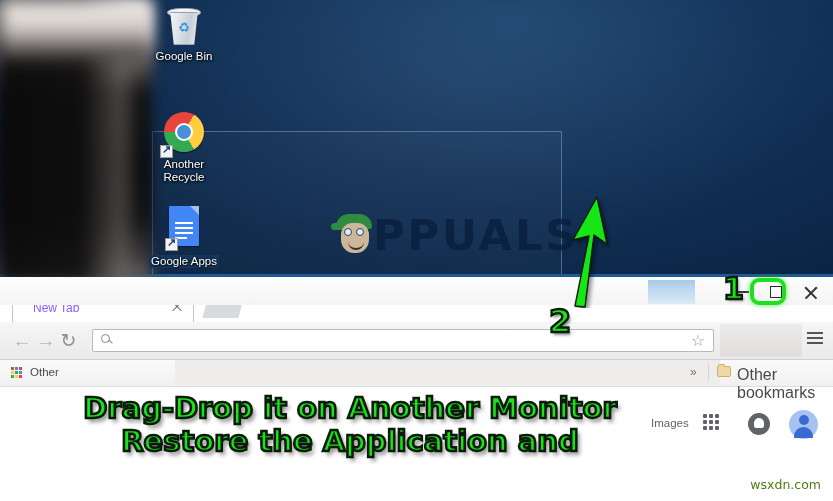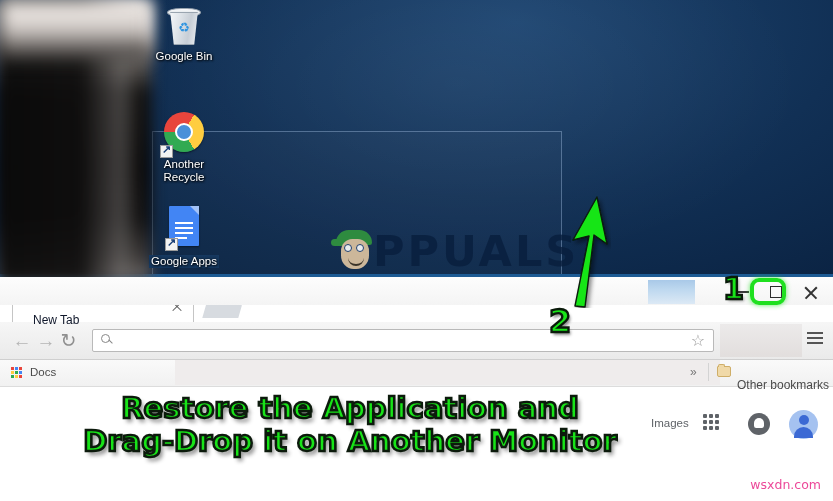--- a/index.html
+++ b/index.html
@@ -59,21 +59,21 @@
   .docs{position:absolute;left:50%;top:1px;transform:translateX(-50%);width:30px;height:40px;
     background:#4285f4;border-radius:1px;box-shadow:0 1px 2px rgba(0,0,0,.45);}
   .docs:before{content:"";position:absolute;right:0;top:0;border-width:0 9px 9px 0;border-style:solid;
     border-color:transparent #a3c3f7 transparent transparent;}
   .docs .ln{position:absolute;left:6px;height:2px;background:#fff;width:18px;}
 
   .shortcut{position:absolute;left:2px;bottom:2px;width:13px;height:13px;background:#f3f3f3;border:1px solid #9b9b9b;box-sizing:border-box;}
   .shortcut:after{content:"\2197";position:absolute;left:1px;top:-3px;font-size:11px;color:#1a3f77;font-weight:bold;}
 
   
-  .wmark{position:absolute;left:333px;top:226px;display:flex;align-items:center;}
+  .wmark{position:absolute;left:333px;top:210px;display:flex;align-items:center;}
   .wmark .wtxt{font-size:43px;font-weight:bold;letter-spacing:3px;color:rgba(8,30,60,.78);
     font-family:"DejaVu Sans",sans-serif;}
   .mascot{position:relative;width:44px;height:46px;margin-right:-4px;z-index:2;}
   .m-cap{position:absolute;left:3px;top:2px;width:36px;height:15px;background:#2e8b3f;border-radius:16px 16px 3px 3px;}
   .m-cap:after{content:"";position:absolute;left:-5px;top:9px;width:20px;height:7px;background:#2e8b3f;border-radius:6px;}
   .m-face{position:absolute;left:8px;top:11px;width:28px;height:30px;background:#ccb79a;border-radius:40% 40% 45% 45%;}
   .m-eye{position:absolute;width:8px;height:8px;border:1.6px solid #20406e;border-radius:50%;background:#e9ecef;box-sizing:border-box;top:5px;}
   .m-smile{position:absolute;left:7px;top:17px;width:16px;height:8px;border-bottom:2px solid #3a3328;border-radius:0 0 10px 10px;}
 
   
@@ -102,21 +102,21 @@
   .green-ring{position:absolute;left:750px;top:278px;width:36px;height:27px;border:4px solid #1fe01f;
     border-radius:9px;box-sizing:border-box;box-shadow:0 0 5px rgba(31,224,31,.7);z-index:16;}
   .num1{position:absolute;left:723px;top:274px;font-size:30px;font-weight:bold;color:#19e519;
     -webkit-text-stroke:2.4px #0a1a0a;text-shadow:2px 2px 3px rgba(0,0,0,.4);
     font-family:"DejaVu Sans",sans-serif;z-index:17;line-height:30px;}
 
   
   .tabstrip{position:absolute;left:0;top:294px;width:833px;height:28px;z-index:11;}
   .tab{position:absolute;left:12px;top:0;width:182px;height:28px;background:#fff;
     border:1px solid #c5c5c5;border-bottom:none;border-radius:7px 7px 0 0;box-sizing:border-box;}
-  .tab-title{position:absolute;left:20px;top:18px;font-size:12px;color:#0f172a;}
+  .tab-title{position:absolute;left:20px;top:6px;font-size:12px;color:#8b5cf6;}
   .tab-close{position:absolute;right:10px;top:6px;width:12px;height:12px;}
   .tab-close:before,.tab-close:after{content:"";position:absolute;left:0;top:5px;width:12px;height:1.2px;background:#5a5a5a;}
   .tab-close:before{transform:rotate(45deg);}
   .tab-close:after{transform:rotate(-45deg);}
   .newtab-btn{position:absolute;left:205px;top:5px;width:36px;height:19px;background:#d7dbe0;
     border-radius:3px 7px 0 0;transform:skewX(-16deg);}
 
   
   .toolbar{position:absolute;left:0;top:322px;width:833px;height:37px;
     background:linear-gradient(180deg,#f6f6f6,#eaeaea);border-bottom:1px solid #cfcfcf;z-index:10;}
@@ -137,36 +137,36 @@
   .bmbar{position:absolute;left:0;top:359px;width:833px;height:27px;
     background:linear-gradient(180deg,#fafafa,#f1f1f1);border-bottom:1px solid #dcdcdc;z-index:9;}
   .apps-grid{position:absolute;left:11px;top:8px;width:11px;height:11px;
     display:grid;grid-template-columns:repeat(3,3px);grid-template-rows:repeat(3,3px);gap:1px;}
   .apps-grid s{display:block;width:3px;height:3px;}
   .apps-lbl{position:absolute;left:30px;top:7px;font-size:11.5px;color:#4a4a4a;}
   .bm-ghost{position:absolute;left:175px;top:0;width:545px;height:26px;background:#efecec;}
   .chev{position:absolute;left:690px;top:6px;font-size:12px;color:#777;}
   .ob-folder{position:absolute;left:717px;top:7px;width:14px;height:11px;background:#f0d9a8;border:1px solid #cfae68;border-radius:1px 2px 2px 2px;box-sizing:border-box;}
   .ob-folder:before{content:"";position:absolute;left:0;top:-3px;width:7px;height:3px;background:#f0d9a8;border:1px solid #cfae68;border-bottom:none;border-radius:2px 2px 0 0;box-sizing:border-box;}
-  .ob-lbl{position:absolute;left:737px;top:7px;font-size:12px;color:#4a4a4a;margin-top:12px;}
+  .ob-lbl{position:absolute;left:737px;top:7px;font-size:16px;color:#4a4a4a;}
   .bmsep{position:absolute;left:708px;top:4px;width:1px;height:18px;background:#d3d3d3;}
 
   
   .page{position:absolute;left:0;top:386px;width:833px;height:115px;background:#fff;z-index:8;}
   .g-images{position:absolute;left:651px;top:417px;font-size:11.5px;color:#5f6368;z-index:8;}
   .g-apps{position:absolute;left:703px;top:414px;width:17px;height:17px;
     display:grid;grid-template-columns:repeat(3,4px);grid-template-rows:repeat(3,4px);gap:2px;z-index:8;}
   .g-apps s{display:block;width:4px;height:4px;background:#5f6368;border-radius:1px;}
   .bell{position:absolute;left:748px;top:413px;width:22px;height:22px;border-radius:50%;background:#5f6368;z-index:8;}
   .bell:after{content:"";position:absolute;left:6px;top:5px;width:10px;height:10px;background:#fff;
     border-radius:50% 50% 22% 22%;}
   .avatar{position:absolute;left:789px;top:410px;width:29px;height:29px;border-radius:50%;background:#a5c2f0;z-index:8;}
   .avatar .head{position:absolute;left:9.5px;top:5px;width:10px;height:10px;border-radius:50%;background:#3b69d4;}
   .avatar .body{position:absolute;left:5px;top:17px;width:19px;height:11px;border-radius:10px 10px 0 0;background:#3b69d4;}
-  .wsxdn{position:absolute;right:12px;bottom:9px;font-size:12.5px;color:#ec4899;
+  .wsxdn{position:absolute;right:12px;bottom:9px;font-size:12.5px;color:#4d7c0f;
     font-family:"DejaVu Sans",sans-serif;z-index:9;}
 
   
   .caption{position:absolute;left:0;top:392px;width:700px;text-align:center;z-index:40;
     font-family:"DejaVu Sans",sans-serif;font-weight:bold;font-size:29px;line-height:33px;
     color:#18e418;-webkit-text-stroke:2.6px #0c1a0c;
     text-shadow:3px 4px 4px rgba(0,0,0,.45);white-space:nowrap;}
   .caption span{display:block;}
 </style>
 </head>
@@ -298,21 +298,21 @@
       <s style="background:#e8453c"></s>
         <s style="background:#4285f4"></s>
         <s style="background:#e8453c"></s>
       <s style="background:#ffcd40"></s>
         <s style="background:#31aa52"></s>
         <s style="background:#4285f4"></s>
       <s style="background:#31aa52"></s>
         <s style="background:#ffcd40"></s>
         <s style="background:#e8453c"></s>
     </div>
-    <div class="apps-lbl">Docs</div>
+    <div class="apps-lbl">Other</div>
     <div class="chev">»</div>
     <div class="bmsep"></div>
     <div class="ob-folder"></div>
     <div class="ob-lbl">Other bookmarks</div>
   </div>
 
   <div class="page"></div>
   <div class="g-images">Images</div>
   <div class="g-apps">
     <s></s>
@@ -326,17 +326,17 @@
       <s></s>
   </div>
   <div class="bell"></div>
   <div class="avatar">
     <div class="head"></div>
       <div class="body"></div>
   </div>
   <div class="wsxdn">wsxdn.com</div>
 
   <div class="caption">
+    <span>Drag-Drop it on Another Monitor</span>
     <span>Restore the Application and</span>
-    <span>Drag-Drop it on Another Monitor</span>
   </div>
 
 </div>
 
 </body></html>

